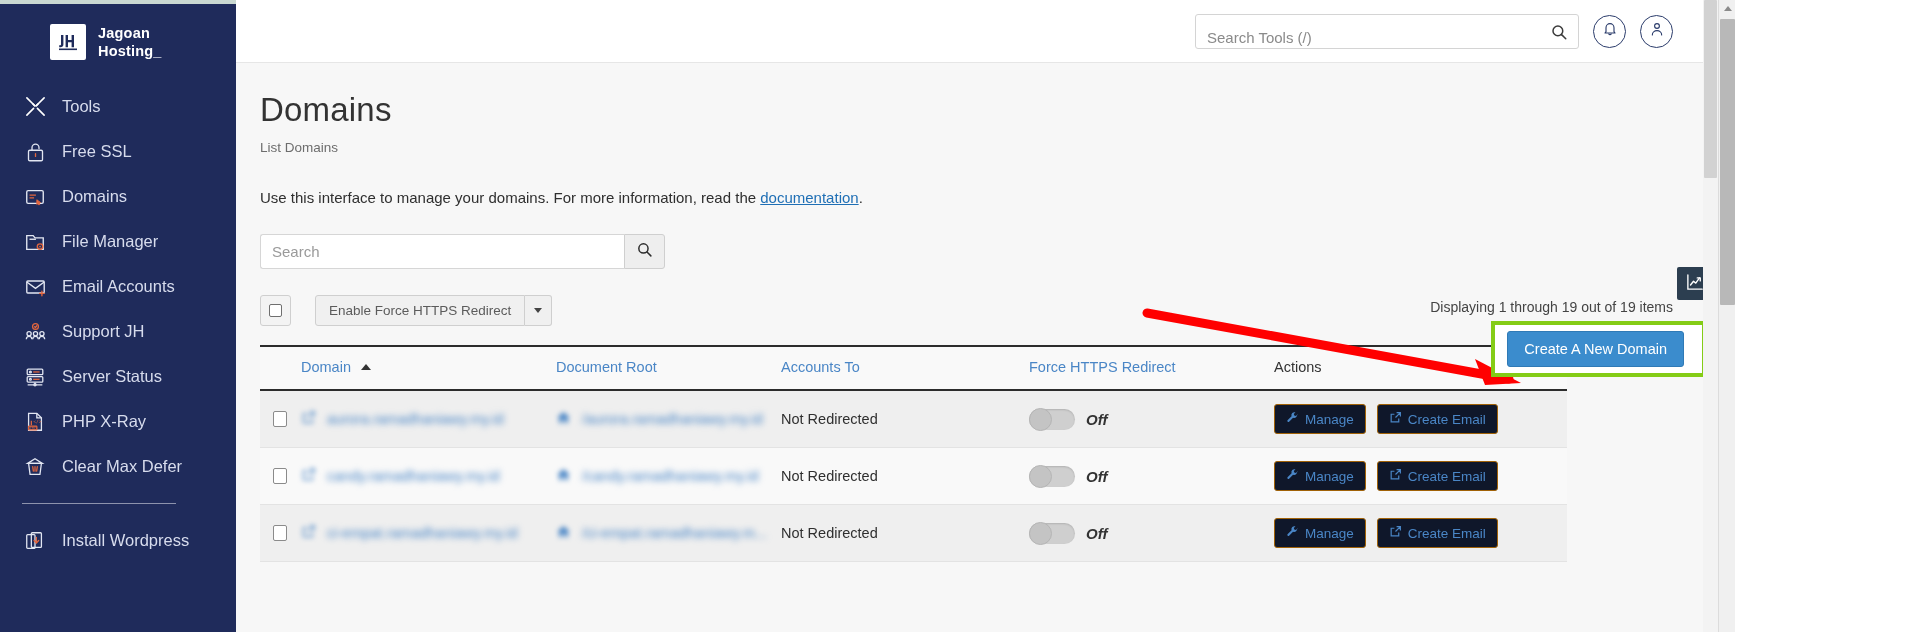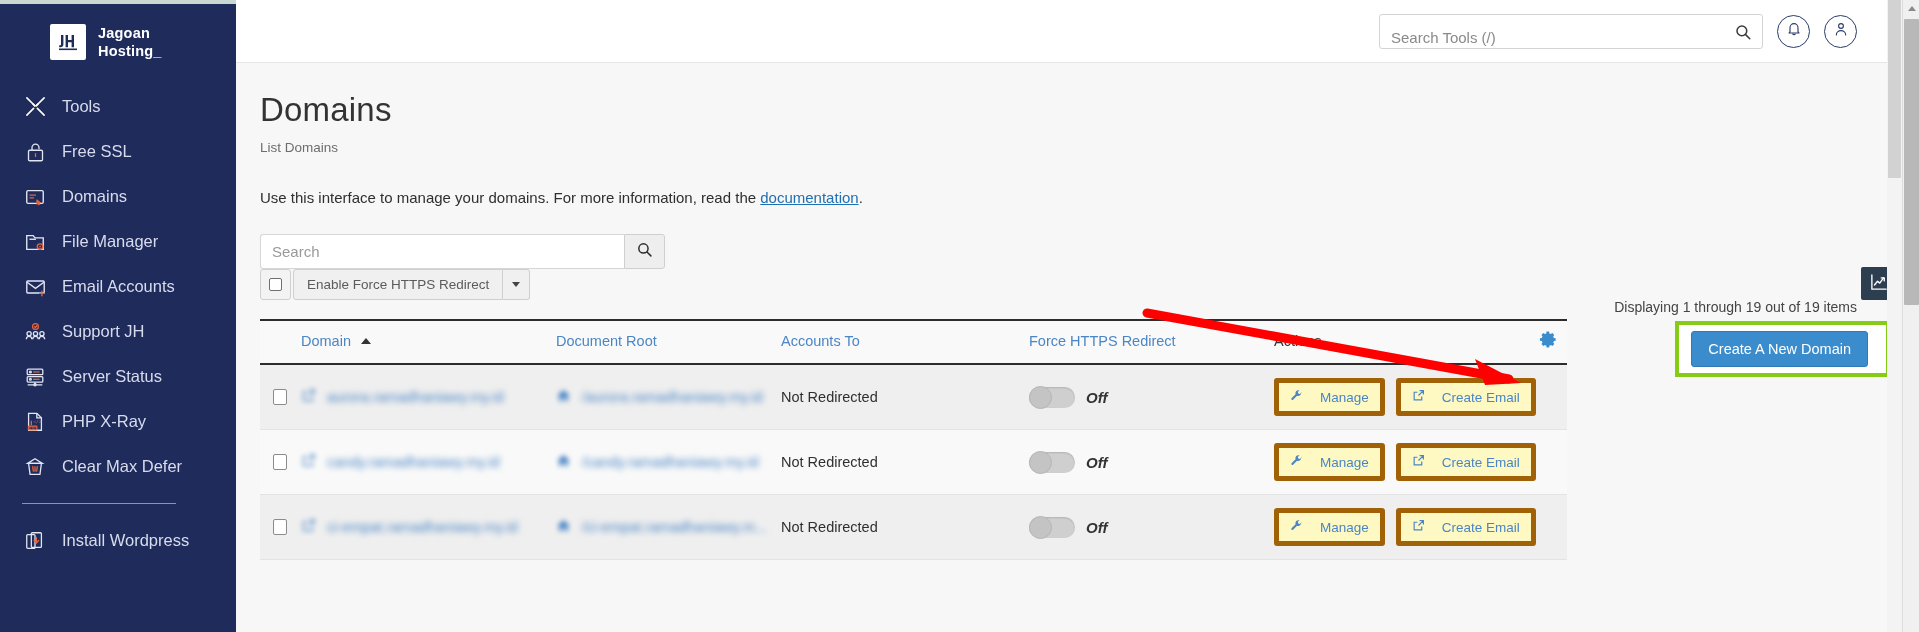--- a/index.html
+++ b/index.html
@@ -2,21 +2,21 @@
 <html><head>
 <meta charset="utf-8">
 <style>
   * { box-sizing: border-box; margin: 0; padding: 0; }
   html, body {
     width: 1919px; height: 632px;
     overflow: hidden;
     font-family: "Liberation Sans", sans-serif;
     background: #fff;
   }
-  .app { display: flex; width: 1919px; height: 632px; position: relative; }
+  .app { display: flex; width: 1735px; height: 632px; position: relative; }
 
   
   .sidebar {
     width: 236px; min-width: 236px; height: 632px;
     background: #1f2b5b;
     position: relative;
     overflow: hidden;
   }
   .brand {
     display: flex; align-items: center;
@@ -136,21 +136,21 @@
     padding: 9px 16px; cursor: pointer; white-space: nowrap;
   }
   .arrow-svg { position: absolute; left: 905px; top: 244px; pointer-events: none; }
   .stats-tab {
     position: absolute; right: 22px; top: 204px;
     width: 36px; height: 33px; background: #2c3e50;
     display: flex; align-items: center; justify-content: center;
     border-radius: 2px 0 0 2px; cursor: pointer;
   }
 
-  .bulkrow { display: flex; align-items: center; gap: 2px; }
+  .bulkrow { margin-top: 26px; display: flex; align-items: center; gap: 24px; }
   .bulk-check {
     width: 31px; height: 31px; border: 1px solid #cfcfcf; background: #f3f3f3;
     border-radius: 3px; display: flex; align-items: center; justify-content: center;
     cursor: pointer;
   }
   .bulk-check i {
     width: 13px; height: 13px; border: 1.3px solid #6f6f6f;
     border-radius: 2px; background: #fff; display: block;
   }
   .bulk-split { display: flex; }
@@ -212,22 +212,22 @@
     background: #cfcfcf; position: relative; cursor: pointer;
     box-shadow: inset 0 1px 2px rgba(0,0,0,.14);
   }
   .toggle .knob {
     position: absolute; left: 0; top: -1px;
     width: 23px; height: 23px; border-radius: 50%;
     background: #c4c4c4; border: 1px solid #b5b5b5;
   }
   .toggle-label { font-size: 15px; font-style: italic; font-weight: bold; color: #333; }
   .act-btn {
-    display: inline-flex; align-items: center; gap: 17px;
-    border: 5px solid #a16207; color: #4a86c6; background: #fef9c3;
+    display: inline-flex; align-items: center; gap: 6px;
+    border: 1px solid #a16207; color: #4a86c6; background: #0f172a;
     border-radius: 3px; font-size: 13.5px; padding: 6px 11px;
     cursor: pointer; white-space: nowrap; margin-right: 7px;
     font-family: "Liberation Sans", sans-serif;
   }
 
   
   .vscroll-outer {
     position: absolute; right: 0; top: 0; width: 17px; height: 632px;
     background: #f0f0f0; border-left: 1px solid #dcdcdc;
   }

